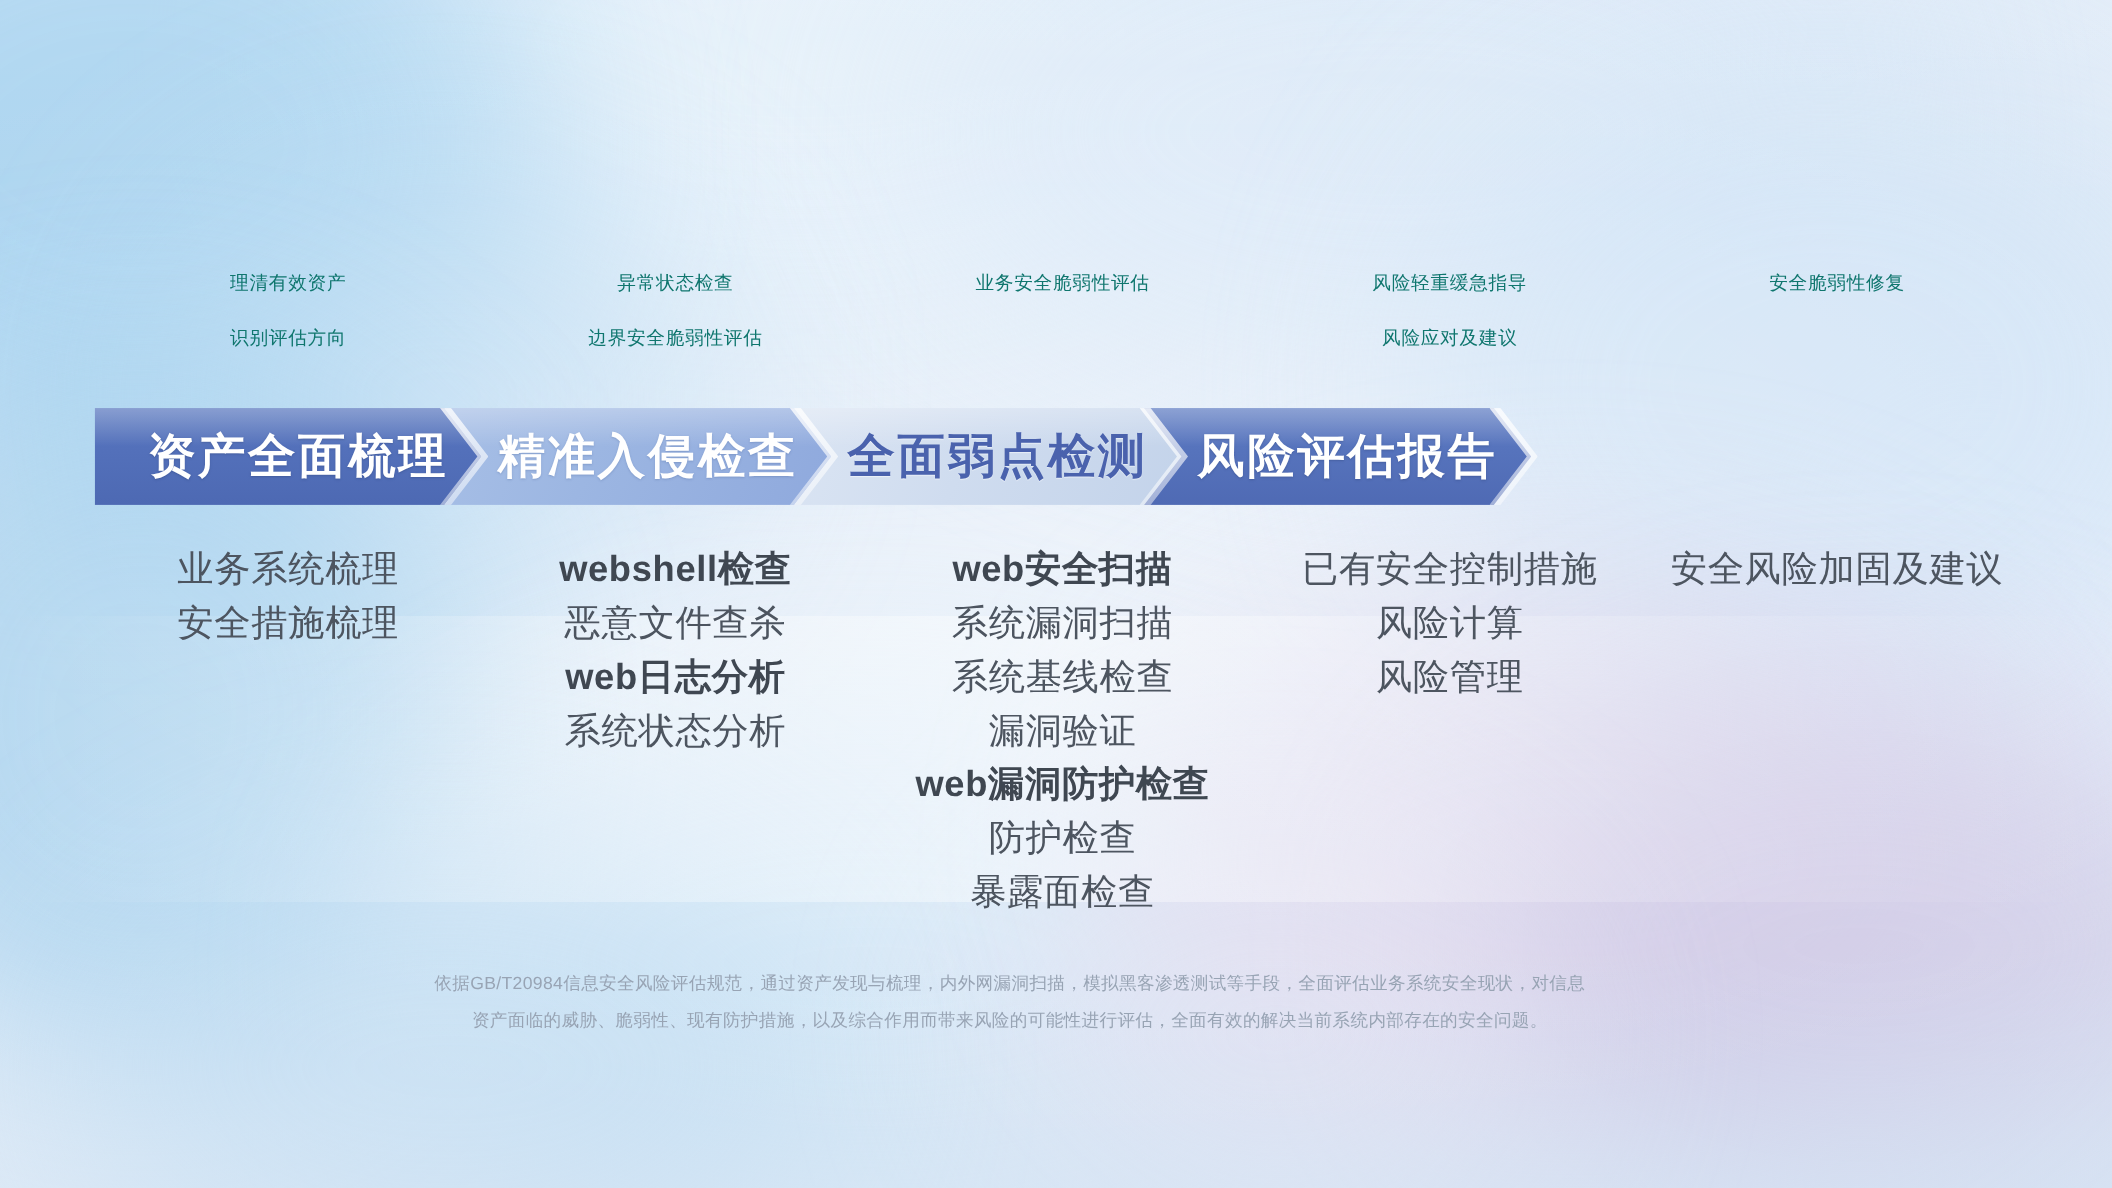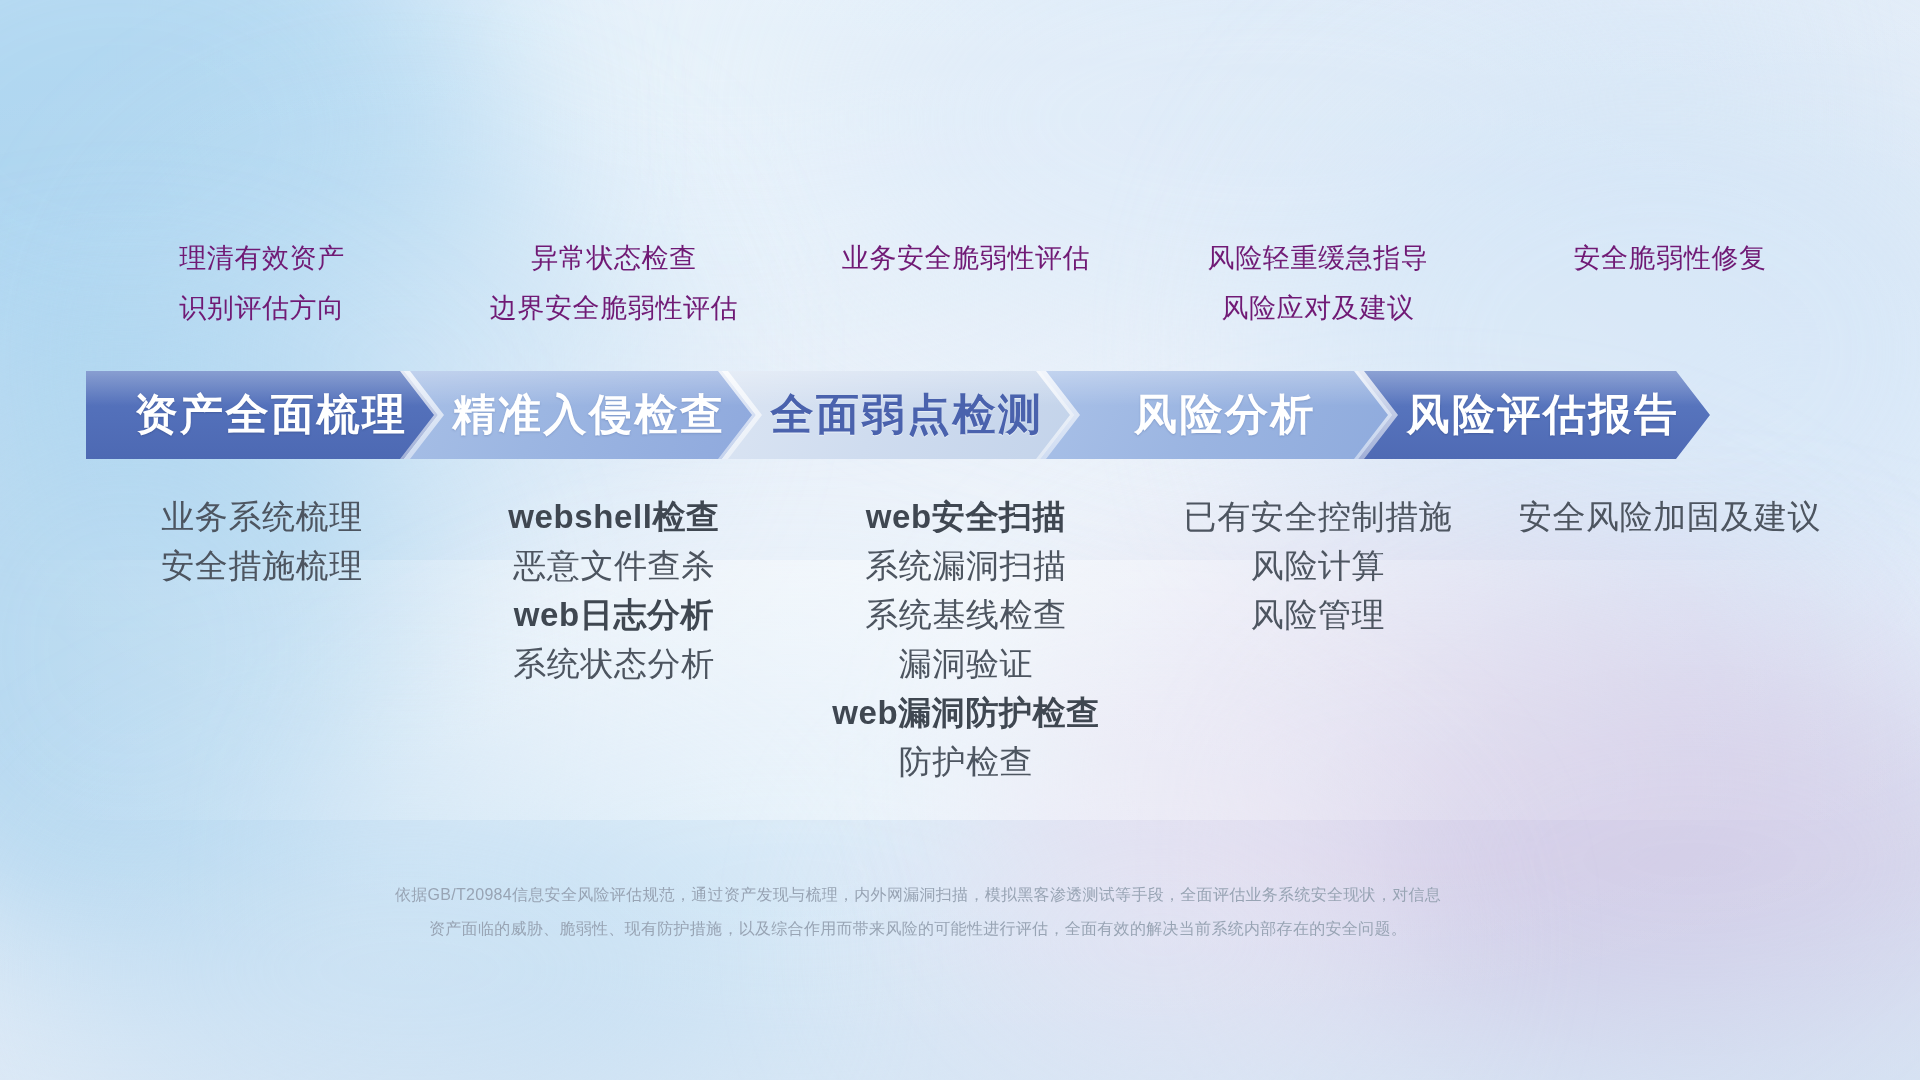--- a/index.html
+++ b/index.html
@@ -65,22 +65,22 @@
     left: 86px;
     width: 1760px;
     display: flex;
   }
   .col {
     flex: 0 0 352px;
     width: 352px;
     text-align: center;
   }
   .top-line {
-    color: #701a75;
-    font-size: 27px;
+    color: #0f766e;
+    font-size: 17px;
     line-height: 52px;
     letter-spacing: .6px;
     white-space: nowrap;
   }
 
   
   #arrow-band {
     position: absolute;
     left: 86px;
     top: 371px;
@@ -244,23 +244,20 @@
     <div id="arrow-band">
       <div class="arrow a-dark">
         <span class="arrow-label">资产全面梳理</span>
       </div>
       <div class="arrow a-mid">
         <span class="arrow-label">精准入侵检查</span>
       </div>
       <div class="arrow a-light">
         <span class="arrow-label">全面弱点检测</span>
       </div>
-      <div class="arrow a-mid2">
-        <span class="arrow-label">风险分析</span>
-      </div>
       <div class="arrow a-dark2">
         <span class="arrow-label">风险评估报告</span>
       </div>
 
       <div class="sep" style="left:314px"></div>
       <div class="sep" style="left:632px"></div>
       <div class="sep" style="left:950px"></div>
       <div class="sep" style="left:1268px"></div>
     </div>
 
@@ -278,20 +275,21 @@
         <div class="bot-line">系统状态分析</div>
       </div>
 
       <div class="col">
         <div class="bot-line lead">web安全扫描</div>
         <div class="bot-line">系统漏洞扫描</div>
         <div class="bot-line">系统基线检查</div>
         <div class="bot-line">漏洞验证</div>
         <div class="bot-line lead">web漏洞防护检查</div>
         <div class="bot-line">防护检查</div>
+        <div class="bot-line">暴露面检查</div>
       </div>
 
       <div class="col">
         <div class="bot-line">已有安全控制措施</div>
         <div class="bot-line">风险计算</div>
         <div class="bot-line">风险管理</div>
       </div>
 
       <div class="col">
         <div class="bot-line">安全风险加固及建议</div>

